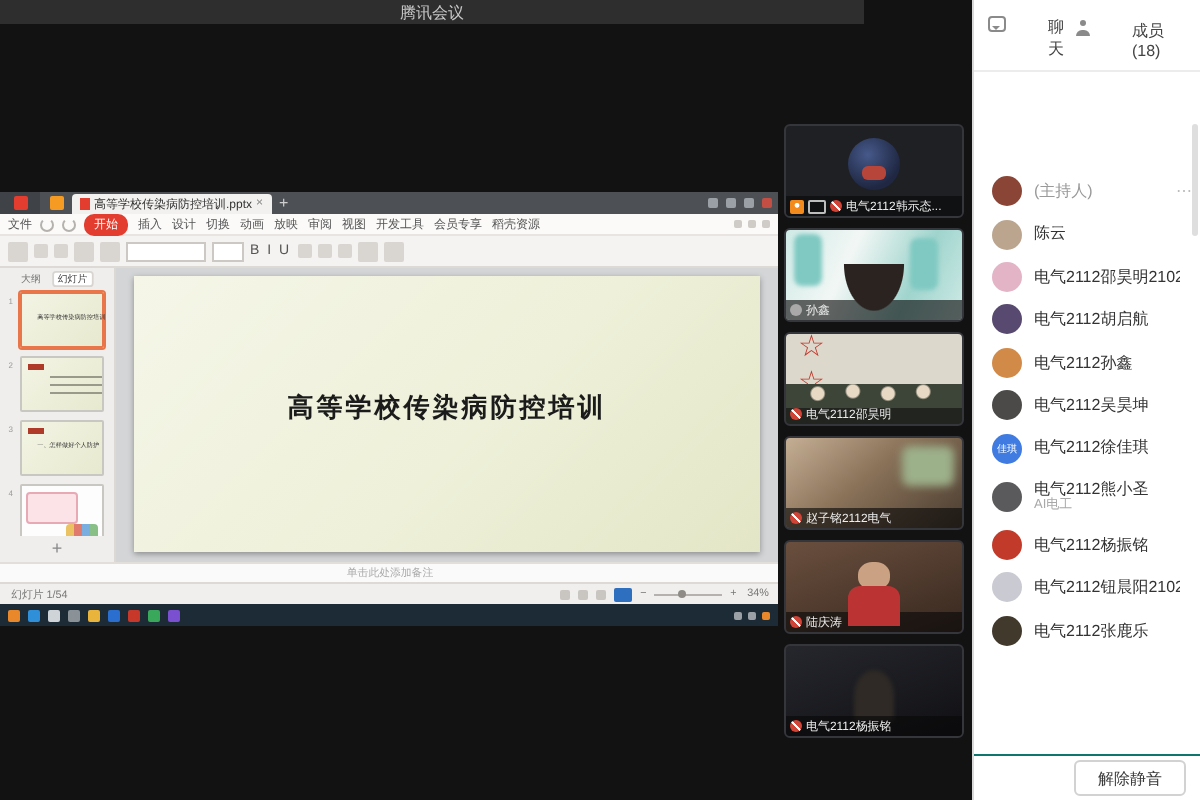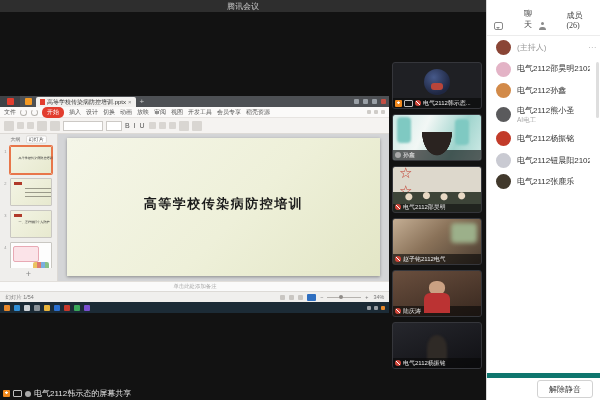--- a/index.html
+++ b/index.html
@@ -1,21 +1,21 @@
 <!DOCTYPE html>
 <html><head>
 <meta charset="utf-8">
 <style>
   html,body{margin:0;padding:0;background:#000;}
   .app{position:relative;width:600px;height:400px;overflow:hidden;background:#0b0b0b;
        font-family:"Liberation Sans","DejaVu Sans",sans-serif;-webkit-font-smoothing:antialiased;}
 
   
   .stage{position:absolute;left:0;top:0;width:486px;height:400px;background:#121212;}
-  .titlebar{position:absolute;left:0;top:0;width:486px;height:12px;background:#2e2e2e;
+  .titlebar{position:absolute;left:0;top:0;width:432px;height:12px;background:#2e2e2e;
             color:#c9c9c9;font-size:8px;display:flex;align-items:center;justify-content:center;}
 
   
   .wps{position:absolute;left:0;top:96px;width:389px;height:217px;display:flex;flex-direction:column;
        background:#f5f4f2;color:#444;}
   .wps-tabbar{height:11px;background:#4d5054;display:flex;align-items:stretch;flex:none;}
   .wps-logo{width:20px;background:#3f4246;display:flex;align-items:center;justify-content:center;}
   .wps-logo i{width:7px;height:7px;background:#e23d2e;border-radius:1px;}
   .wps-orange-tab{width:16px;display:flex;align-items:center;justify-content:center;}
   .wps-orange-tab i{width:7px;height:7px;background:#f59a23;border-radius:1px;}
@@ -138,43 +138,43 @@
 
   
   .share-banner{position:absolute;left:3px;top:388px;display:flex;align-items:center;gap:3px;}
   .share-banner .vname{font-size:8px;color:#e2e2e2;white-space:nowrap;}
 
   
   .panel{position:absolute;left:486px;top:0;width:114px;height:400px;background:#fff;
          border-left:1px solid #d9d9d9;display:flex;flex-direction:column;box-sizing:border-box;}
   .panel-tabs{height:30px;flex:none;display:flex;align-items:flex-end;justify-content:space-between;
               padding:0 7px 5px 7px;border-bottom:1px solid #ececec;}
-  .ptab{display:flex;align-items:flex-end;gap:21px;font-size:8px;color:#444;font-family:Liberation Serif, serif;}
+  .ptab{display:flex;align-items:flex-start;gap:21px;font-size:8px;color:#444;}
   .icon-chat{width:8px;height:6px;border:1px solid #8a8a8a;border-radius:2px;position:relative;}
   .icon-chat::after{content:"";position:absolute;left:1px;bottom:-2px;border:2px solid transparent;border-top-color:#8a8a8a;}
   .icon-person{width:8px;height:8px;position:relative;}
   .icon-person::before{content:"";position:absolute;left:2.5px;top:0;width:3px;height:3px;border-radius:50%;background:#8a8a8a;}
   .icon-person::after{content:"";position:absolute;left:0.5px;bottom:0;width:7px;height:3.5px;border-radius:3px 3px 0 0;background:#8a8a8a;}
   .search{flex:none;margin:5px 6px;height:16px;background:#f3f3f3;border-radius:3px;display:flex;
           align-items:center;gap:3px;padding:0 5px;}
   .search span{font-size:7.5px;color:#b5b5b5;}
   .icon-mag{width:5px;height:5px;border:1px solid #b5b5b5;border-radius:50%;position:relative;flex:none;}
   .icon-mag::after{content:"";position:absolute;left:4px;top:4px;width:3px;height:1px;background:#b5b5b5;transform:rotate(45deg);}
-  .member-list{flex:1;overflow:hidden;padding-top:1px;}
+  .member-list{flex:1;overflow:hidden;padding-top:1px;margin-top:48px;}
   .member{height:21.4px;display:flex;align-items:center;gap:6px;padding:0 4px 0 9px;box-sizing:border-box;}
   .member.tall{height:27px;}
   .avatar{width:15px;height:15px;border-radius:50%;flex:none;display:flex;align-items:center;
           justify-content:center;font-size:5px;color:#fff;overflow:hidden;}
   .m-text{display:flex;flex-direction:column;line-height:1.15;min-width:0;}
   .m-name{font-size:8px;color:#333;white-space:nowrap;overflow:hidden;max-width:82px;}
   .member.muted .m-name{color:#9a9a9a;}
   .m-sub{font-size:6.5px;color:#a8a8a8;white-space:nowrap;}
   .m-sub:empty{display:none;}
   .m-more{margin-left:auto;font-size:8px;color:#bbb;line-height:0;}
-  .panel-footer{flex:none;height:22px;border-top:5px solid #0f766e;display:flex;align-items:center;
+  .panel-footer{flex:none;height:22px;border-top:1px solid #0f766e;display:flex;align-items:center;
                 justify-content:flex-end;padding:0 7px;}
   .unmute-btn{font-size:8px;color:#3a3a3a;background:#fff;border:1px solid #d2d2d2;border-radius:3px;
               padding:2.5px 11px;cursor:pointer;}
   .pscroll{position:absolute;right:1px;top:62px;width:3px;height:56px;background:#dedede;border-radius:2px;}
 </style>
 </head>
 <body>
 
 <div class="app">
 
@@ -379,77 +379,103 @@
         <div class="tile t-dark mic-off">
           <div class="vlabel">
 
             <span class="icon-mic"></span>
             <span class="vname">电气2112杨振铭</span>
           </div>
         </div>
 
     </div>
 
-    <div class="share-banner">
-      <span class="badge-host" style="display:block"></span>
-      <span class="icon-share" style="display:block"></span>
-      <span class="icon-mic mic-red"></span>
-      <span class="vname">电气2112韩示态的屏幕共享</span>
-    </div>
   </div>
 
   <div class="panel">
     <div class="panel-tabs">
       <div class="ptab">
         <span class="icon-chat"></span>
         <span>聊天</span>
       </div>
       <div class="ptab">
         <span class="icon-person"></span>
-        <span>成员(26)</span>
+        <span>成员(18)</span>
       </div>
     </div>
 
 
     <div class="member-list">
 
         <div class="member muted">
           <span class="avatar" style="background: rgb(138, 69, 54);"></span>
           <span class="m-text">
             <span class="m-name">(主持人)</span>
 
           </span>
           <span class="m-more">⋯</span>
         </div>
 
+        <div class="member">
+          <span class="avatar" style="background: rgb(187, 165, 143);"></span>
+          <span class="m-text">
+            <span class="m-name">陈云</span>
+
+          </span>
+          <span class="m-more"></span>
+        </div>
 
 
         <div class="member">
           <span class="avatar" style="background: rgb(227, 179, 198);"></span>
           <span class="m-text">
             <span class="m-name">电气2112邵昊明210200270107</span>
 
           </span>
           <span class="m-more"></span>
         </div>
 
 
+        <div class="member">
+          <span class="avatar" style="background: rgb(87, 73, 111);"></span>
+          <span class="m-text">
+            <span class="m-name">电气2112胡启航</span>
+
+          </span>
+          <span class="m-more"></span>
+        </div>
 
         <div class="member">
           <span class="avatar" style="background: rgb(210, 138, 73);"></span>
           <span class="m-text">
             <span class="m-name">电气2112孙鑫</span>
 
           </span>
           <span class="m-more"></span>
         </div>
 
 
-
-
+        <div class="member">
+          <span class="avatar" style="background: rgb(76, 74, 72);"></span>
+          <span class="m-text">
+            <span class="m-name">电气2112吴昊坤</span>
+
+          </span>
+          <span class="m-more"></span>
+        </div>
+
+
+        <div class="member">
+          <span class="avatar" style="background: rgb(63, 123, 224);">佳琪</span>
+          <span class="m-text">
+            <span class="m-name">电气2112徐佳琪</span>
+
+          </span>
+          <span class="m-more"></span>
+        </div>
 
         <div class="member tall">
           <span class="avatar" style="background: rgb(90, 90, 92);"></span>
           <span class="m-text">
             <span class="m-name">电气2112熊小圣</span>
             <span class="m-sub">AI电工</span>
           </span>
           <span class="m-more"></span>
         </div>
 

